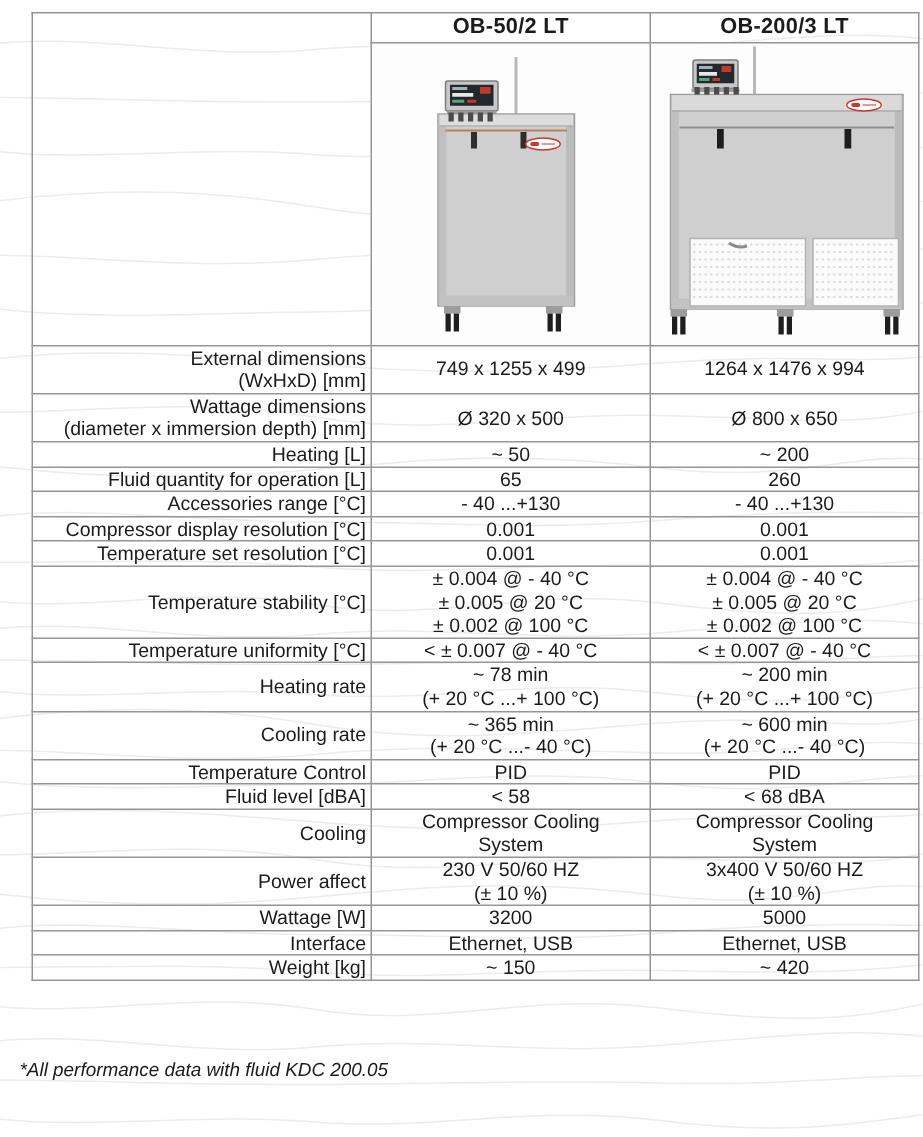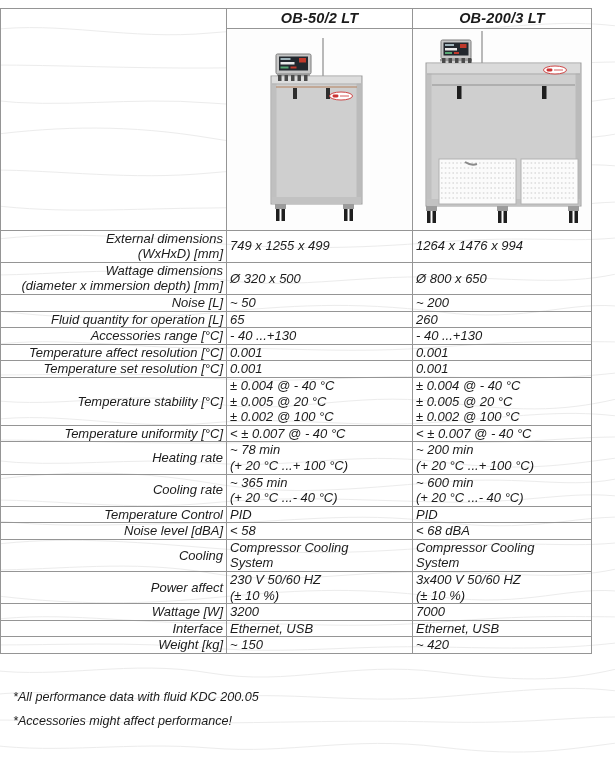--- a/index.html
+++ b/index.html
@@ -5,43 +5,43 @@
   html,body{margin:0;padding:0;}
   body{
     width:615px;height:758px;position:relative;overflow:hidden;
     background:#ffffff;color:#1b1b1b;
     font-family:"Liberation Sans", sans-serif;
   }
   #watermark{position:absolute;left:0;top:0;width:615px;height:758px;z-index:0;}
   #watermark path{fill:none;stroke:#ececec;stroke-width:1;}
   .sheet{position:absolute;left:0;top:0;width:615px;height:758px;z-index:1;}
   table.spec{
-    position:absolute;left:0;top:8px;width:591px;
-    border-collapse:collapse;table-layout:fixed;font-style:italic;
+    position:absolute;left:21px;top:8px;width:591px;
+    border-collapse:collapse;table-layout:fixed;
   }
   col.c-label{width:226px;}
   col.c-p1{width:186px;}
   col.c-p2{width:179px;}
   .spec th,.spec td{
     border:1px solid #959595;
     font-size:13px;line-height:15.6px;
     padding:0 3px;vertical-align:middle;
     background:transparent;
   }
   .spec th{
     font-size:14.5px;font-weight:bold;height:19px;text-align:center;
     letter-spacing:.2px;
   }
   td.corner{border:1px solid #959595;}
   tr.image-row td{height:197px;background:#fdfdfd;vertical-align:bottom;text-align:center;padding:0 0 0 0;}
   td.label{text-align:right;padding-left:4px;white-space:pre-line;}
-  td.val{text-align:left;white-space:pre-line;}
+  td.val{text-align:center;white-space:pre-line;}
   .devwrap{display:inline-block;line-height:0;}
   .footnotes{position:absolute;left:13px;top:690px;font-size:12.6px;font-style:italic;line-height:14px;}
-  .footnotes p{margin:0 0 10px 0;}
+  .footnotes p{margin:16px 0 10px 0;}
 </style>
 </head>
 <body>
 
 <svg id="watermark" xmlns="http://www.w3.org/2000/svg" viewBox="0 0 615 758">
     <path d="M-10 30 C 60 21, 130 40.5, 210 33 S 350 39, 440 32 S 570 19.5, 625 27"></path>
     <path d="M-10 65 C 60 65, 130 68.5, 210 68 S 350 65, 440 67 S 570 61.5, 625 62"></path>
     <path d="M-10 100 C 60 109, 130 96.5, 210 103 S 350 91, 440 102 S 570 103.5, 625 97"></path>
     <path d="M-10 135 C 60 126, 130 124.5, 210 138 S 350 144, 440 137 S 570 145.5, 625 132"></path>
     <path d="M-10 170 C 60 170, 130 180.5, 210 173 S 350 170, 440 172 S 570 159.5, 625 167"></path>
@@ -227,36 +227,36 @@
         <td class="val">749 x 1255 x 499</td>
         <td class="val">1264 x 1476 x 994</td>
       </tr>
       <tr>
         <td class="label">Wattage dimensions
 (diameter x immersion depth) [mm]</td>
         <td class="val">Ø 320 x 500</td>
         <td class="val">Ø 800 x 650</td>
       </tr>
       <tr>
-        <td class="label">Noise [L]</td>
+        <td class="label">Heating [L]</td>
         <td class="val">~ 50</td>
         <td class="val">~ 200</td>
       </tr>
       <tr>
         <td class="label">Fluid quantity for operation [L]</td>
         <td class="val">65</td>
         <td class="val">260</td>
       </tr>
       <tr>
         <td class="label">Accessories range [°C]</td>
         <td class="val">- 40 ...+130</td>
         <td class="val">- 40 ...+130</td>
       </tr>
       <tr>
-        <td class="label">Temperature affect resolution [°C]</td>
+        <td class="label">Compressor display resolution [°C]</td>
         <td class="val">0.001</td>
         <td class="val">0.001</td>
       </tr>
       <tr>
         <td class="label">Temperature set resolution [°C]</td>
         <td class="val">0.001</td>
         <td class="val">0.001</td>
       </tr>
       <tr>
         <td class="label">Temperature stability [°C]</td>
@@ -285,54 +285,53 @@
 (+ 20 °C ...- 40 °C)</td>
         <td class="val">~ 600 min
 (+ 20 °C ...- 40 °C)</td>
       </tr>
       <tr>
         <td class="label">Temperature Control</td>
         <td class="val">PID</td>
         <td class="val">PID</td>
       </tr>
       <tr>
-        <td class="label">Noise level [dBA]</td>
+        <td class="label">Fluid level [dBA]</td>
         <td class="val">&lt; 58</td>
         <td class="val">&lt; 68 dBA</td>
       </tr>
       <tr>
         <td class="label">Cooling</td>
         <td class="val">Compressor Cooling
 System</td>
         <td class="val">Compressor Cooling
 System</td>
       </tr>
       <tr>
         <td class="label">Power affect</td>
         <td class="val">230 V 50/60 HZ
 (± 10 %)</td>
         <td class="val">3x400 V 50/60 HZ
 (± 10 %)</td>
       </tr>
       <tr>
         <td class="label">Wattage [W]</td>
         <td class="val">3200</td>
-        <td class="val">7000</td>
+        <td class="val">5000</td>
       </tr>
       <tr>
         <td class="label">Interface</td>
         <td class="val">Ethernet, USB</td>
         <td class="val">Ethernet, USB</td>
       </tr>
       <tr>
         <td class="label">Weight [kg]</td>
         <td class="val">~ 150</td>
         <td class="val">~ 420</td>
       </tr>
     </tbody>
   </table>
 
   <div class="footnotes">
     <p>*All performance data with fluid KDC 200.05</p>
-    <p>*Accessories might affect performance!</p>
   </div>
 
 </div>
 
 </body></html>

